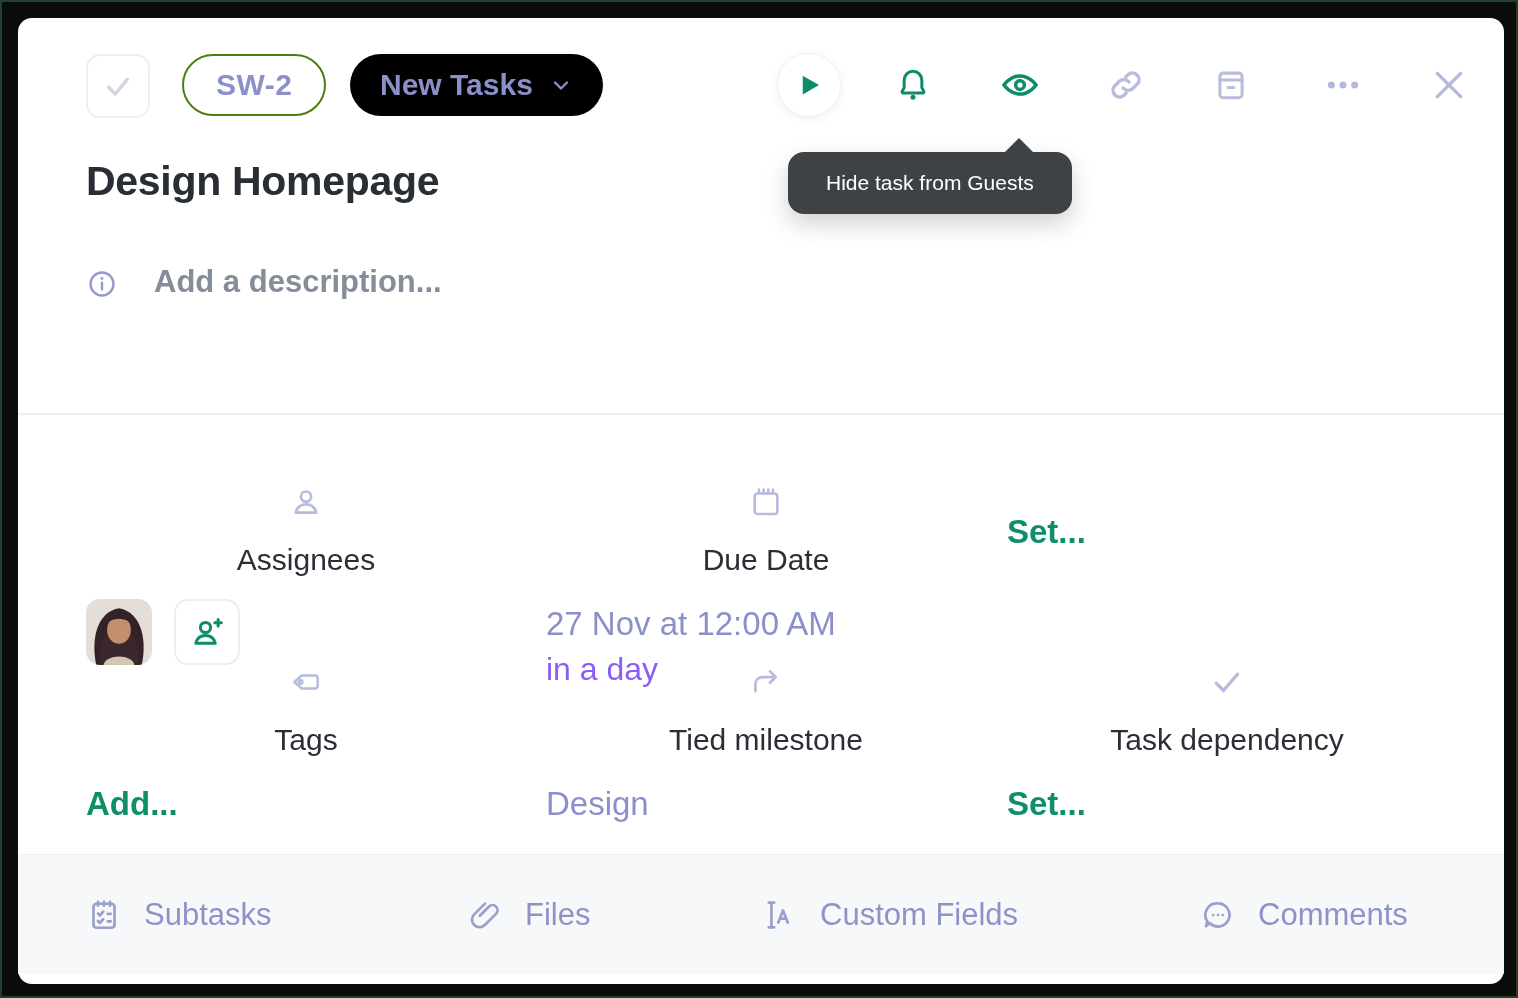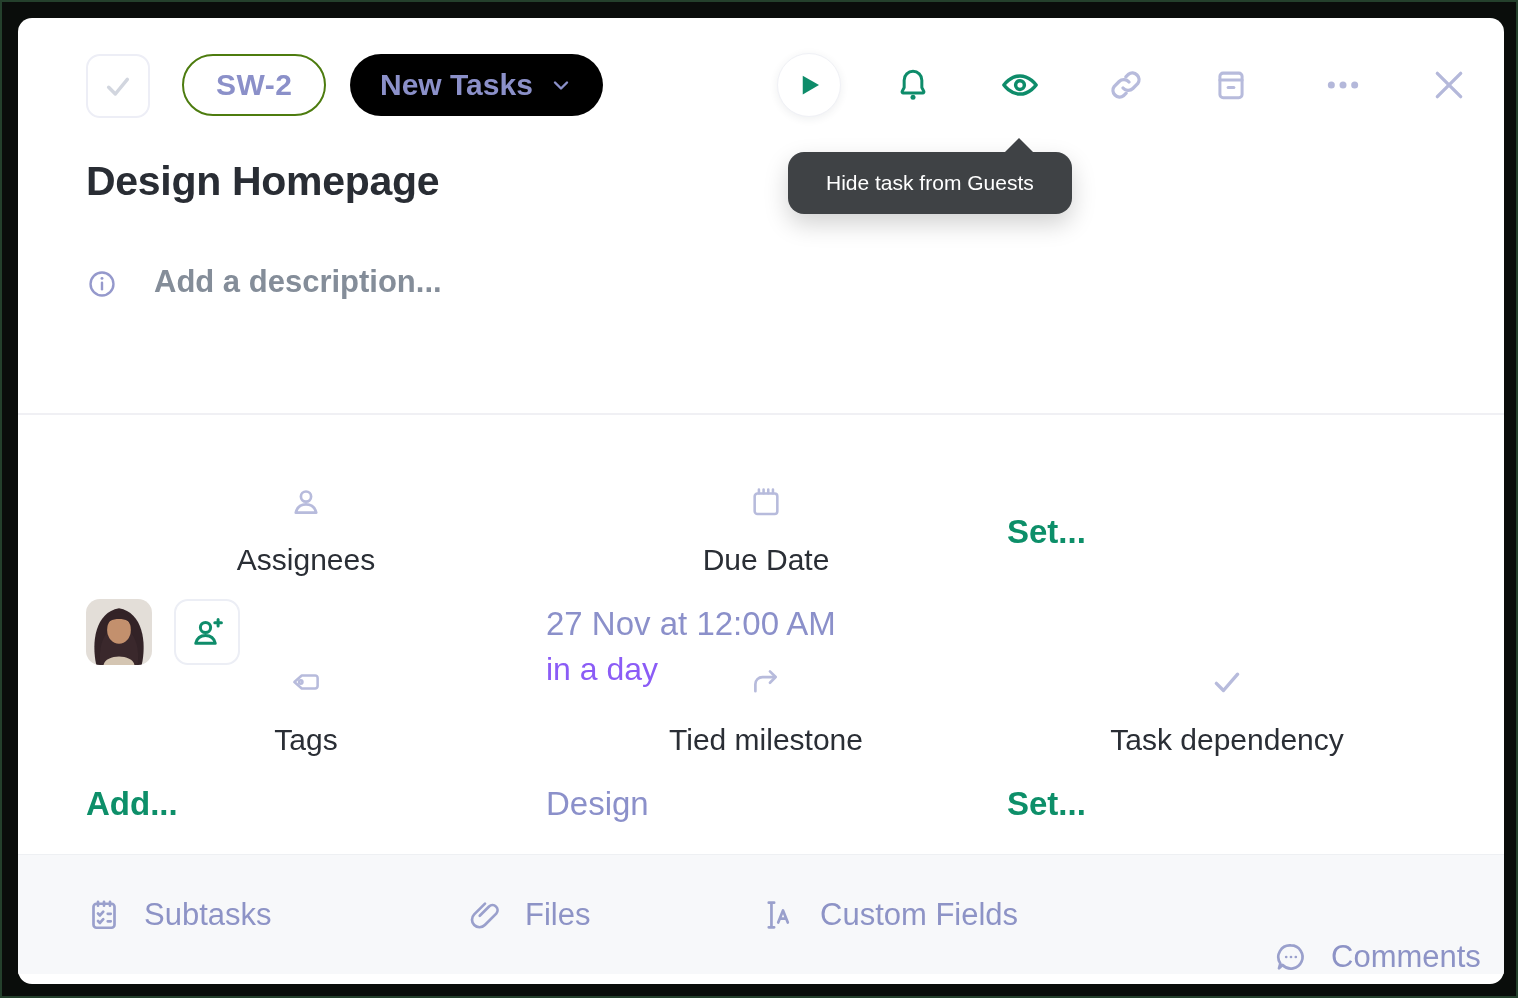--- a/index.html
+++ b/index.html
@@ -104,21 +104,21 @@
   
   .footer {
     position:absolute; left:0; top:836px; width:100%; height:120px;
     background:#f7f8fa; border-top:1px solid #eef0f3;
   }
   .foot-item {
     position:absolute; top:0; height:120px;
     display:flex; align-items:center; gap:22px; cursor:pointer;
   }
   .foot-item span { font-size:31px; font-weight:500; color:#8d93c6; }
-  .fi-1 { left:68px; } .fi-2 { left:449px; } .fi-3 { left:744px;justify-content:center; } .fi-4 { left:1255px;align-items:flex-end; }
+  .fi-1 { left:68px; } .fi-2 { left:449px; } .fi-3 { left:744px;justify-content:center; } .fi-4 { left:1182px; }
 
   svg { flex:none; }
 </style>
 </head>
 <body>
 
 <div class="frame">
 <div class="card">
 
   <div class="complete-btn">

